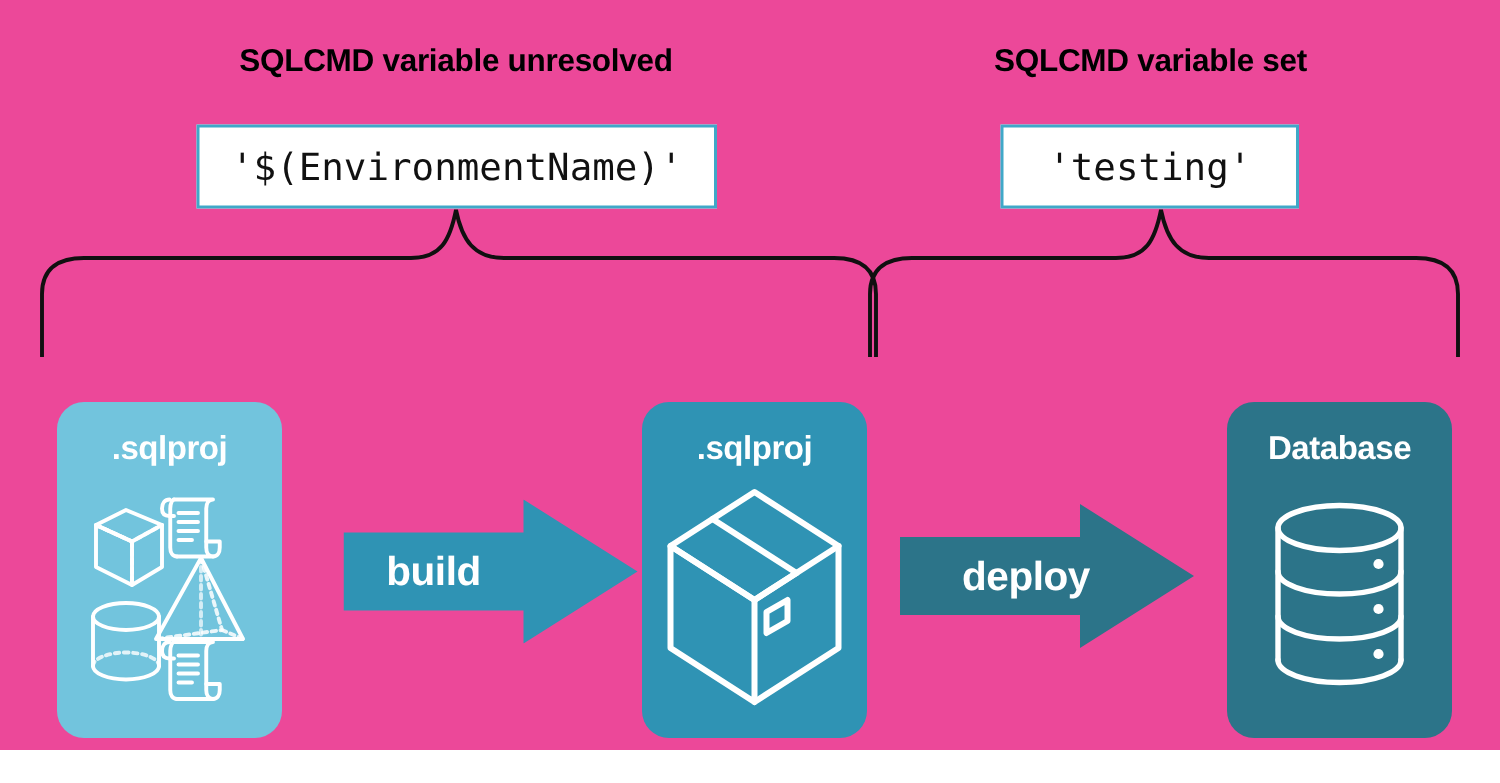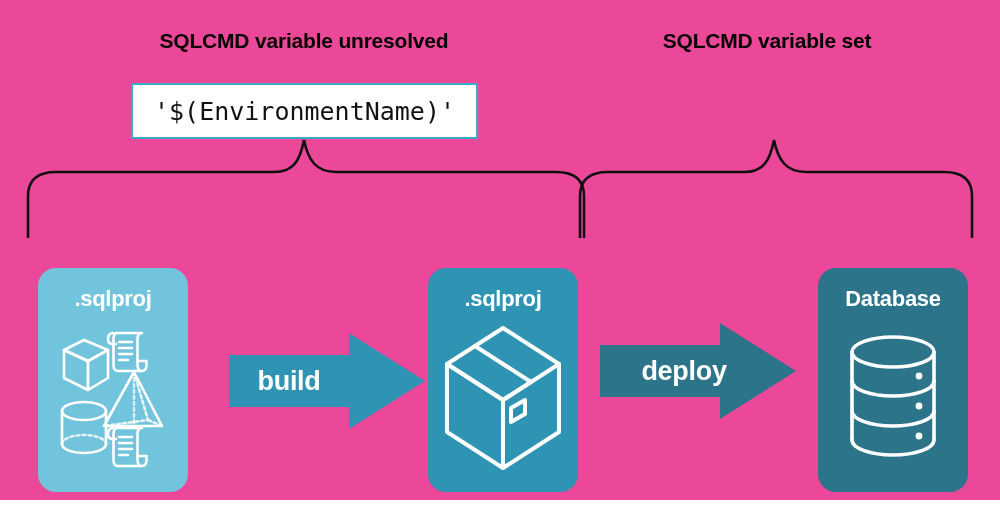--- a/index.html
+++ b/index.html
@@ -85,21 +85,21 @@
   #stage-dacpac   { left: 428px; top: 268px; }
   #stage-database { left: 818px; top: 268px; }
 
   
   .arrow-wrap {
     position: absolute;
     width: 200px;
     height: 96px;
   }
   #arrow-build  { left: 205px; top: 333px; padding-left: 24px; }
-  #arrow-deploy { left: 600px; top: 323px; text-align: center; }
+  #arrow-deploy { left: 600px; top: 336px; text-align: center; }
   .arrow-label {
     position: absolute;
     left: 0;
     top: 0;
     width: 168px;
     height: 96px;
     display: flex;
     align-items: center;
     justify-content: center;
     font-family: "Liberation Sans", sans-serif;
@@ -113,20 +113,21 @@
 <body>
 
 <div id="canvas">
 
   <div class="section-title" id="title-left">SQLCMD variable unresolved</div>
 
   <div class="section-title" id="title-right">SQLCMD variable set</div>
 
   <div class="code-box" id="code-box-left">'$(EnvironmentName)'</div>
 
+  <div class="code-box" id="code-box-right">'testing'</div>
 
   <div class="brace-svg" id="brace-left-wrap">
     <svg width="560" height="100" viewBox="0 0 560 100" fill="none" xmlns="http://www.w3.org/2000/svg">
       <path d="M 2 100
                L 2 58
                C 2 40, 14 34, 30 34
                L 248 34
                C 268 34, 274 22, 278 2
                C 282 22, 290 34, 310 34
                L 530 34

